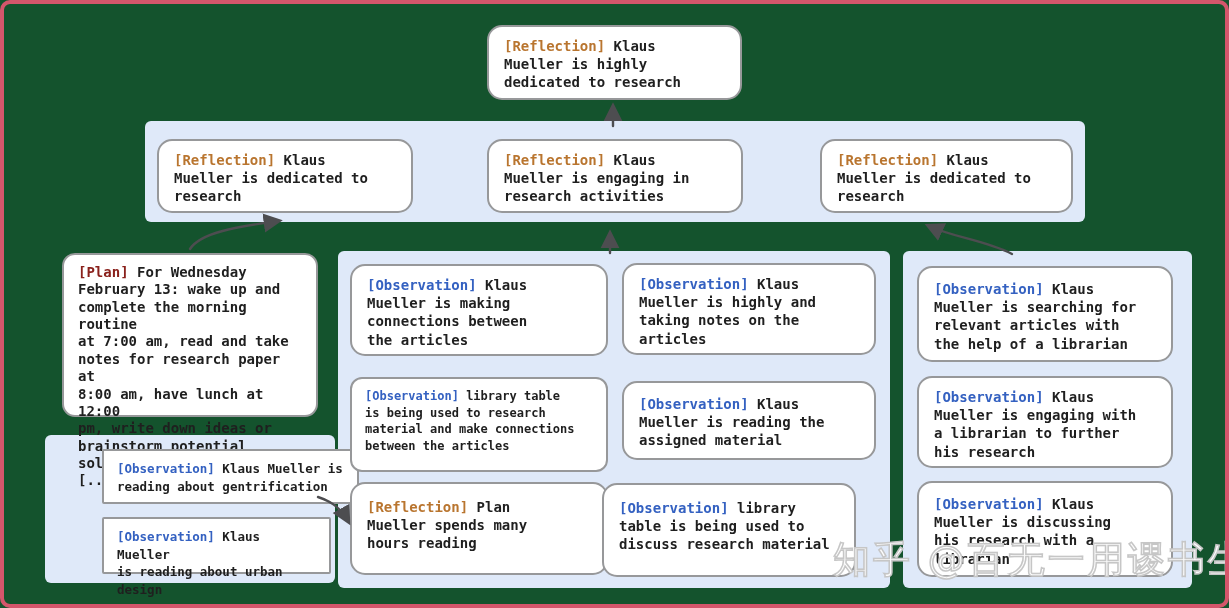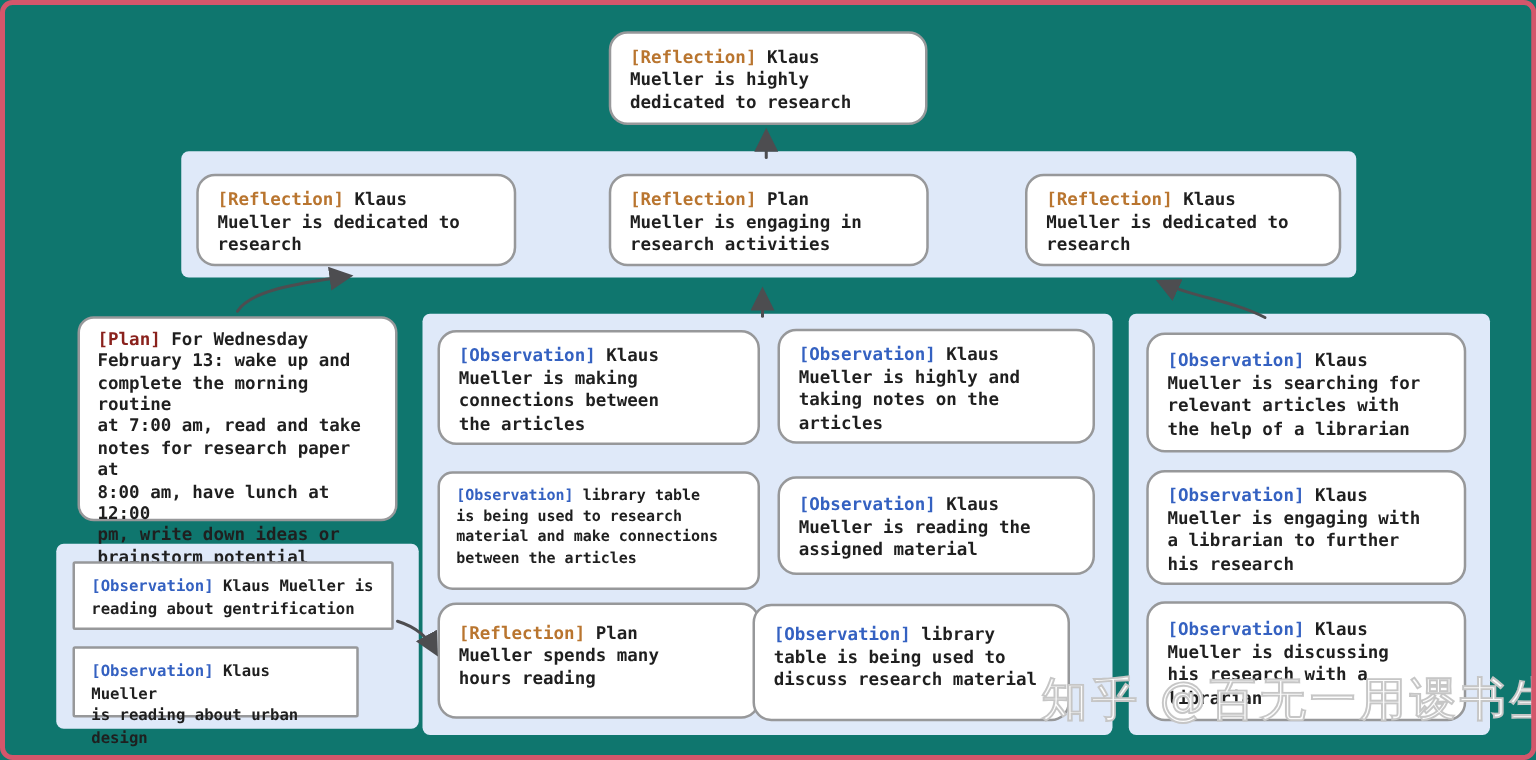--- a/index.html
+++ b/index.html
@@ -1,17 +1,17 @@
 <!DOCTYPE html>
 <html><head>
 <meta charset="utf-8">
 <style>
   html,body{margin:0;padding:0;background:#ffffff;}
   #canvas{
-    position:relative;width:1229px;height:608px;background:#0f766e;
+    position:relative;width:1229px;height:608px;background:#14532d;
     font-family:"DejaVu Sans Mono","Liberation Mono",monospace;
     overflow:hidden;
   }
   .frame{
     position:absolute;left:0;top:0;right:0;bottom:0;
     border:4px solid #d4566b;border-radius:10px;
     pointer-events:none;z-index:40;
   }
   .band{
     position:absolute;background:#dfe9f9;border-radius:6px;z-index:1;
@@ -23,21 +23,21 @@
     font-weight:700;font-size:14px;line-height:1.3;color:#1f1f1f;
     z-index:2;
   }
   .node .txt{white-space:pre-wrap;}
   .tag{margin-right:1ch;}
   .t-ref{color:#b9752f;}
   .t-obs{color:#3461c1;}
   .t-plan{color:#8a211c;}
   .plan-node{font-size:14px;line-height:1.24;padding:9px 14px;border-radius:13px;}
   .small-node{font-size:12px;line-height:1.38;padding:9px 13px;border-radius:12px;}
-  .lobs-node{font-size:12.5px;line-height:1.4;padding:9px 13px;border-radius:2px;}
+  .lobs-node{font-size:12.5px;line-height:1.4;padding:9px 13px;border-radius:2px;margin-left:44px;}
   #arrows{position:absolute;left:0;top:0;z-index:10;pointer-events:none;}
   .watermark{
     position:absolute;left:833px;top:535px;z-index:20;
     font-family:"DejaVu Sans","Liberation Sans",sans-serif;
     font-size:37px;letter-spacing:3px;white-space:nowrap;
     color:rgba(255,255,255,0.95);
     -webkit-text-stroke:1.5px #c6c6c6;
     text-shadow:0 0 1px #bdbdbd;
   }
 </style>
@@ -56,21 +56,21 @@
 Mueller is highly
 dedicated to research</span>
   </div>
 
   <div class="node" style="left:157px;top:139px;width:256px;height:74px;">
     <span class="tag t-ref">[Reflection]</span><span class="txt">Klaus
 Mueller is dedicated to
 research</span>
   </div>
   <div class="node" style="left:487px;top:139px;width:256px;height:74px;">
-    <span class="tag t-ref">[Reflection]</span><span class="txt">Plan
+    <span class="tag t-ref">[Reflection]</span><span class="txt">Klaus
 Mueller is engaging in
 research activities</span>
   </div>
   <div class="node" style="left:820px;top:139px;width:253px;height:74px;">
     <span class="tag t-ref">[Reflection]</span><span class="txt">Klaus
 Mueller is dedicated to
 research</span>
   </div>
 
   <div class="node plan-node" style="left:62px;top:253px;width:256px;height:164px;">

